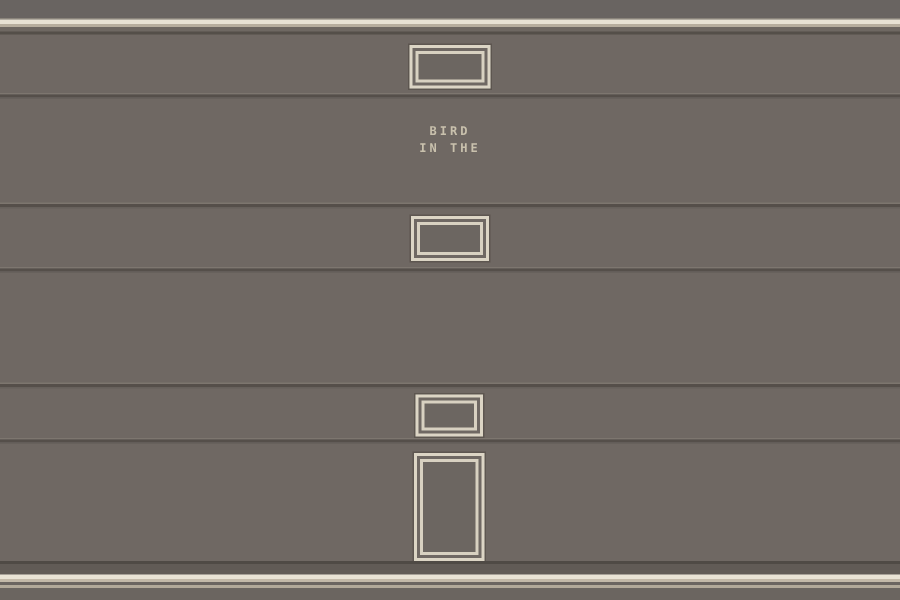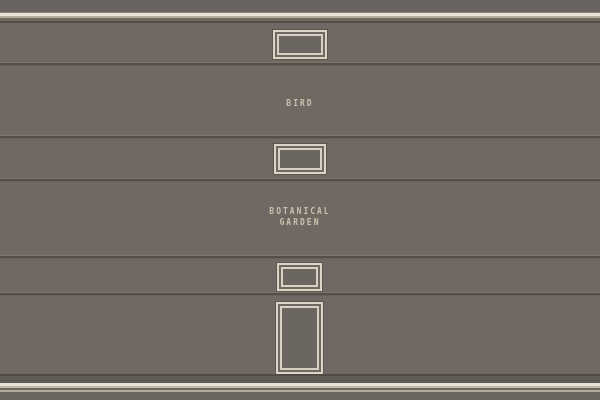--- a/index.html
+++ b/index.html
@@ -108,28 +108,25 @@
   </div>
 
   <div class="frame" style="left:277px; top:263px; width:45px; height:28px;">
     <div class="frame-inner"></div>
   </div>
 
   <div class="frame" style="left:276px; top:302px; width:47px; height:72px;">
     <div class="frame-inner"></div>
   </div>
 
-  <div class="sign" style="top:98px;">
+  <div class="sign" style="top:82px;">
     <div>BIRD</div>
+    <div>IN THE</div>
   </div>
 
-  <div class="sign" style="top:206px;">
-    <div>BOTANICAL</div>
-    <div>GARDEN</div>
-  </div>
 
   <div class="band base-shadow"></div>
   <div class="band base-band"></div>
   <div class="band base-white"></div>
   <div class="band base-beige"></div>
   <div class="band base-gap"></div>
   <div class="band base-beige2"></div>
   <div class="band base-bottom"></div>
 
 </div>

